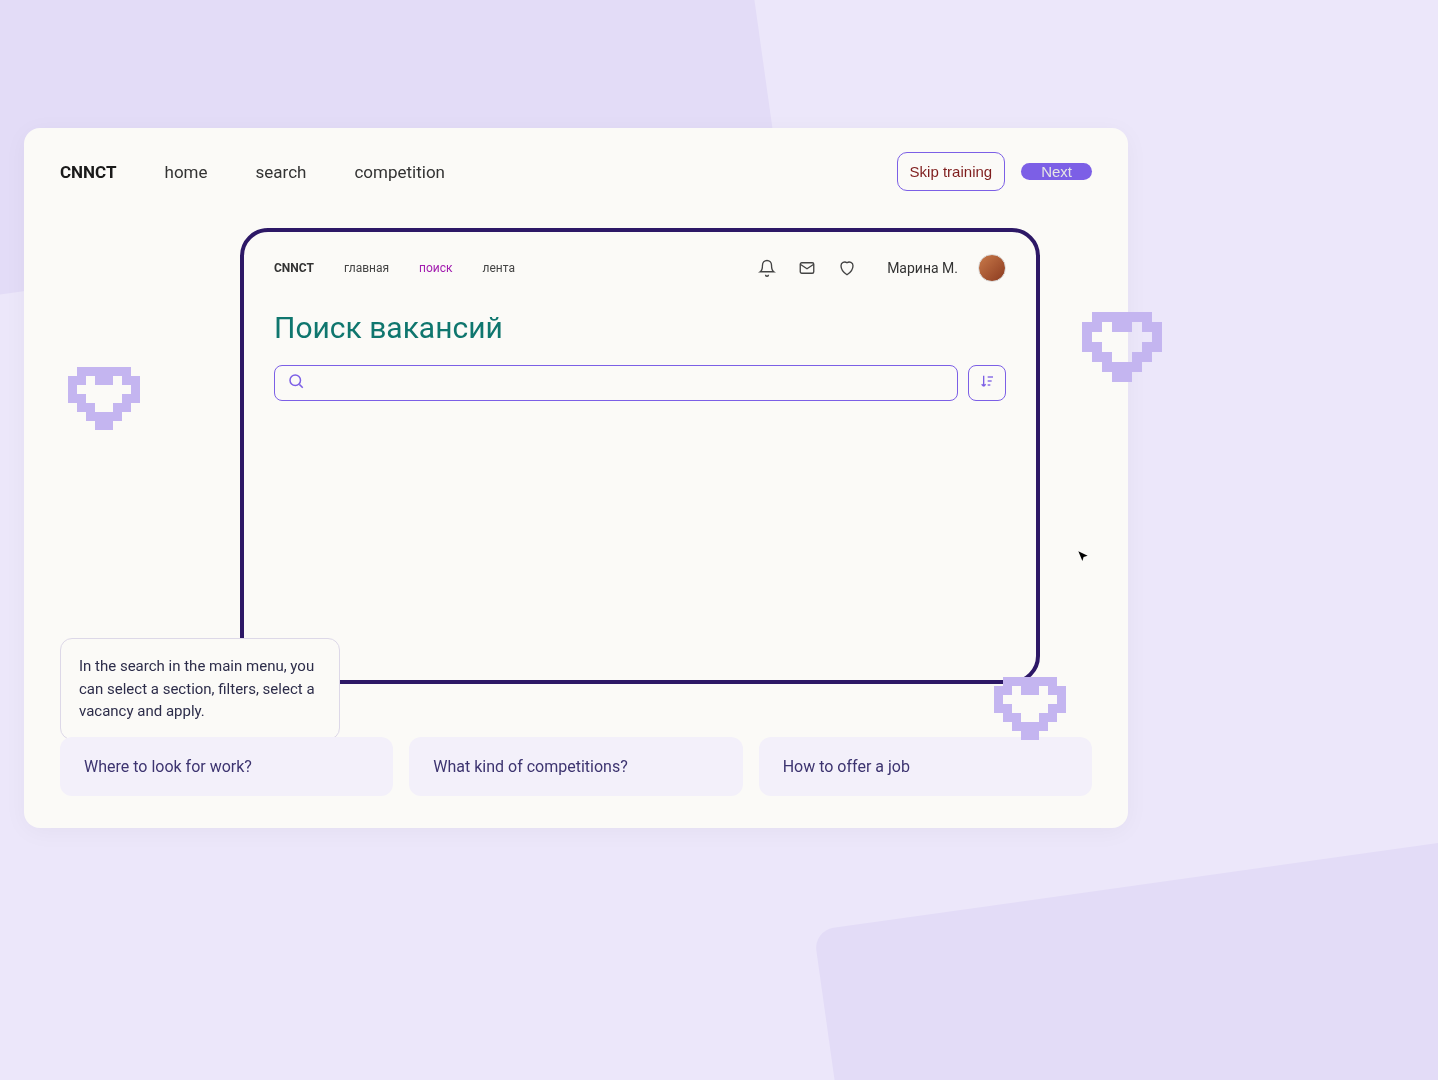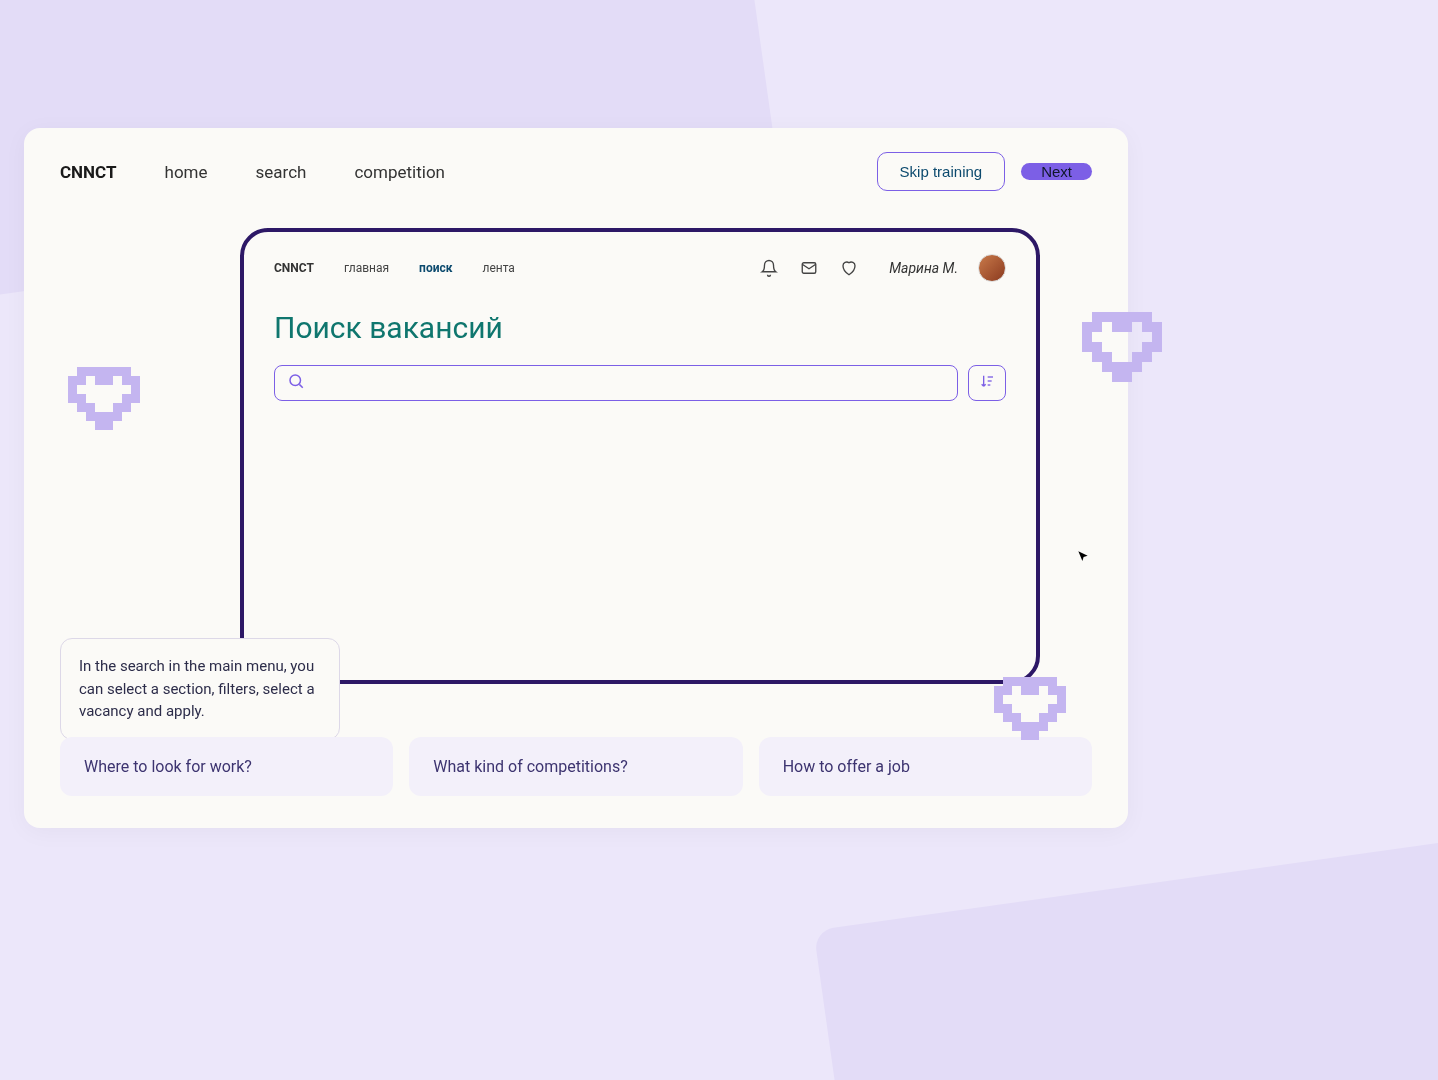--- a/index.html
+++ b/index.html
@@ -34,33 +34,33 @@
       display: flex;
       align-items: center;
       justify-content: space-between;
       padding: 24px 36px;
     }
     .nav-left { display: flex; align-items: center; gap: 48px; }
     .brand { font-weight: 700; font-size: 17px; color: #1a1a1a; }
     .nav-link { font-size: 17px; color: #333; cursor: pointer; }
     .nav-right { display: flex; align-items: center; gap: 16px; }
     .btn-outline {
-      padding: 10px 22px;
+      padding: 10px 12px;
       border: 1.5px solid #7c5fe6;
       background: transparent;
-      color: #0c4a6e;
+      color: #7f1d1d;
       border-radius: 10px;
       font-size: 15px;
       cursor: pointer;
     }
     .btn-primary {
       padding: 0 20px;
       border: none;
       background: #7c5fe6;
-      color: #0f172a;
+      color: #e5e5e5;
       border-radius: 10px;
       font-size: 15px;
       cursor: pointer;
     }
 
     .inner-window {
       position: absolute;
       top: 100px;
       left: 216px;
       width: 800px;
@@ -72,24 +72,24 @@
     }
     .inner-header {
       display: flex;
       align-items: center;
       justify-content: space-between;
       margin-bottom: 28px;
     }
     .inner-nav { display: flex; align-items: center; gap: 30px; }
     .inner-brand { font-weight: 700; font-size: 12px; color: #333; }
     .inner-link { font-size: 12px; color: #444; cursor: pointer; }
-    .inner-link.active { color: #0c4a6e; font-weight: bold; }
+    .inner-link.active { color: #a21caf; }
     .inner-right { display: flex; align-items: center; gap: 20px; }
     .icon-btn { cursor: pointer; display: flex; align-items: center; justify-content: center; width: 20px; height: 20px; }
-    .username { font-size: 14px; color: #333; margin-left: 10px; font-style: italic; }
+    .username { font-size: 14px; color: #333; margin-left: 10px; }
     .avatar {
       width: 28px; height: 28px; border-radius: 50%;
       background: linear-gradient(135deg, #c97a4a, #8b3a1f);
       border: 1px solid #ddd;
     }
     .page-title { font-size: 30px; color: #0f766e; margin-bottom: 20px; font-weight: 400; }
     .search-row { display: flex; gap: 10px; }
     .search-box {
       flex: 1;
       border: 1.5px solid #7c5fe6;

